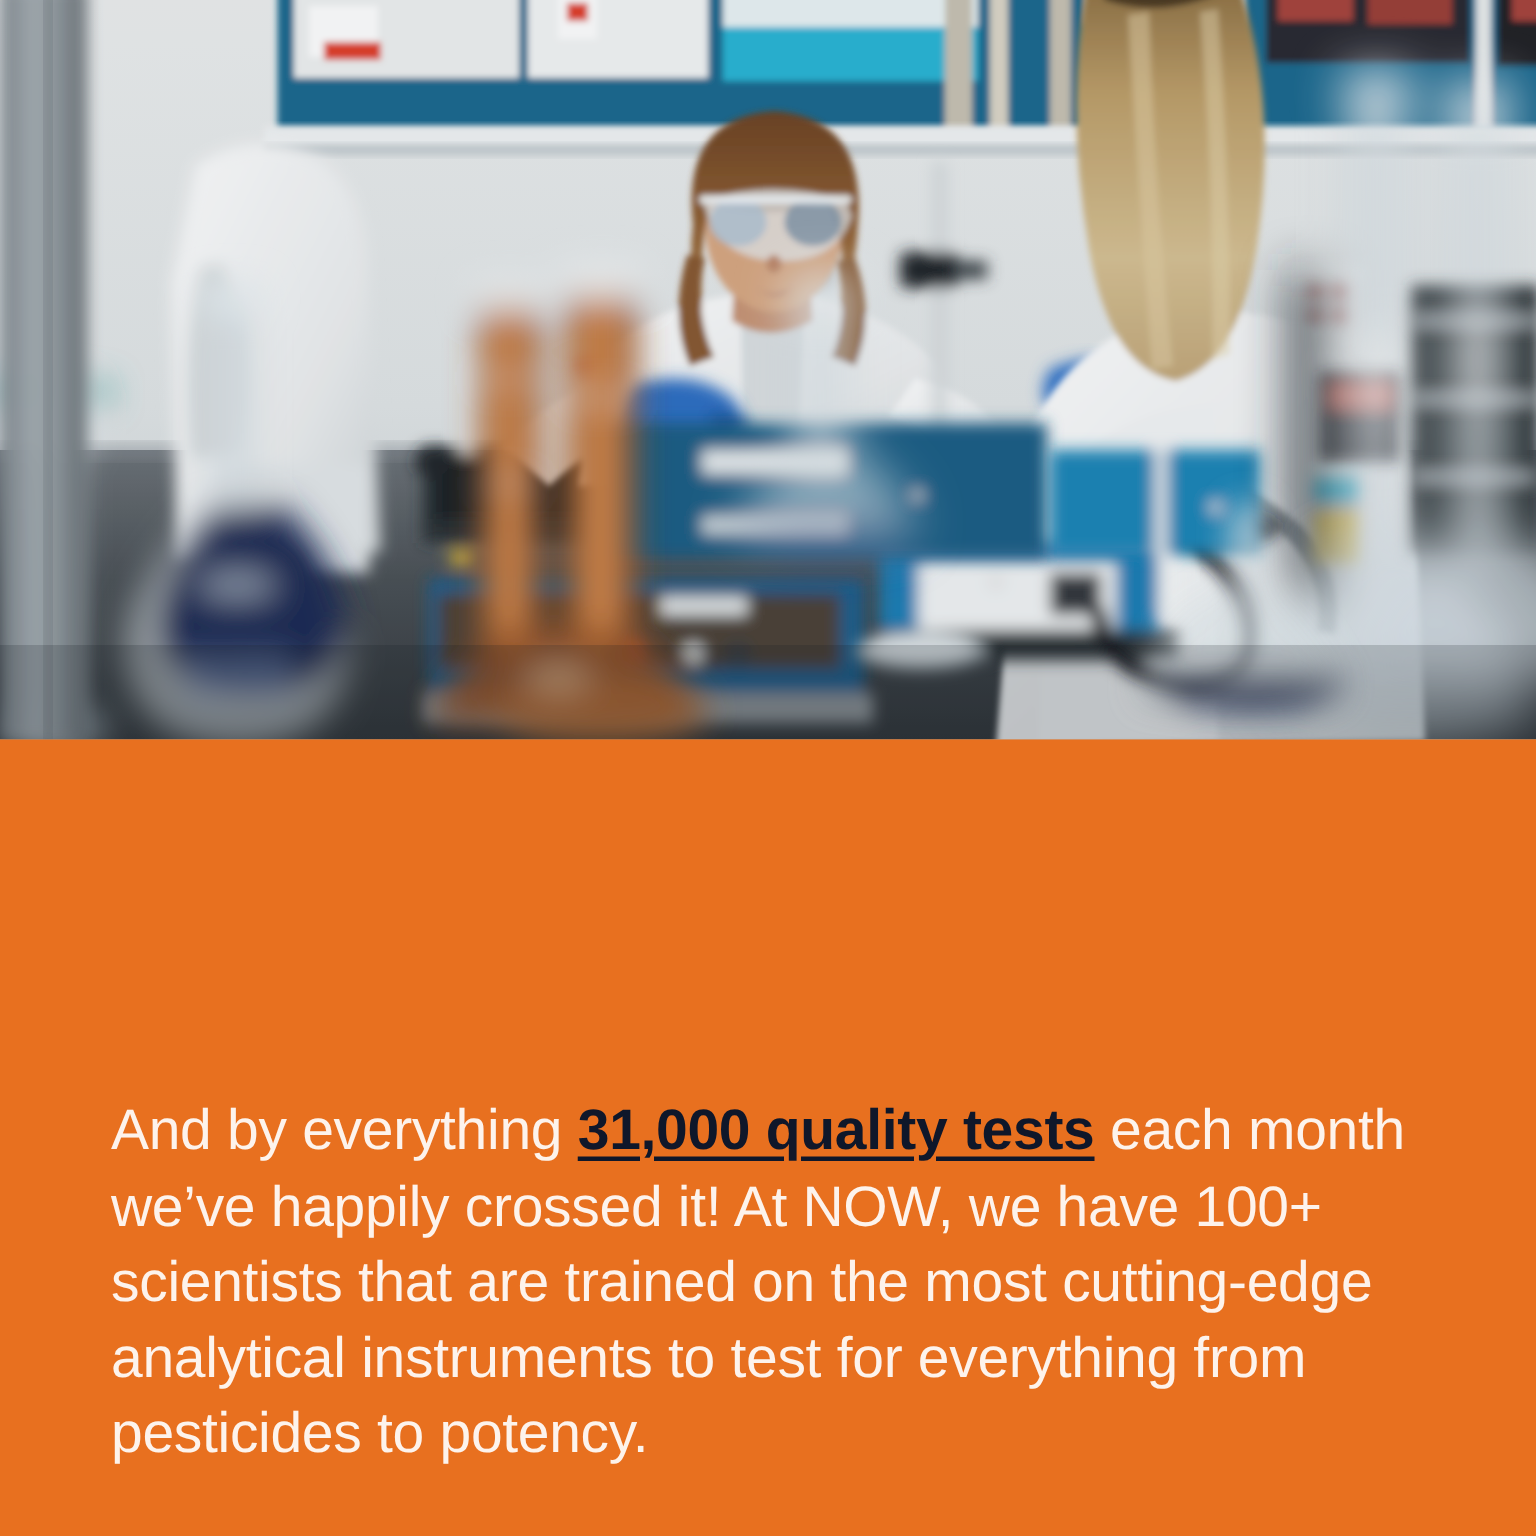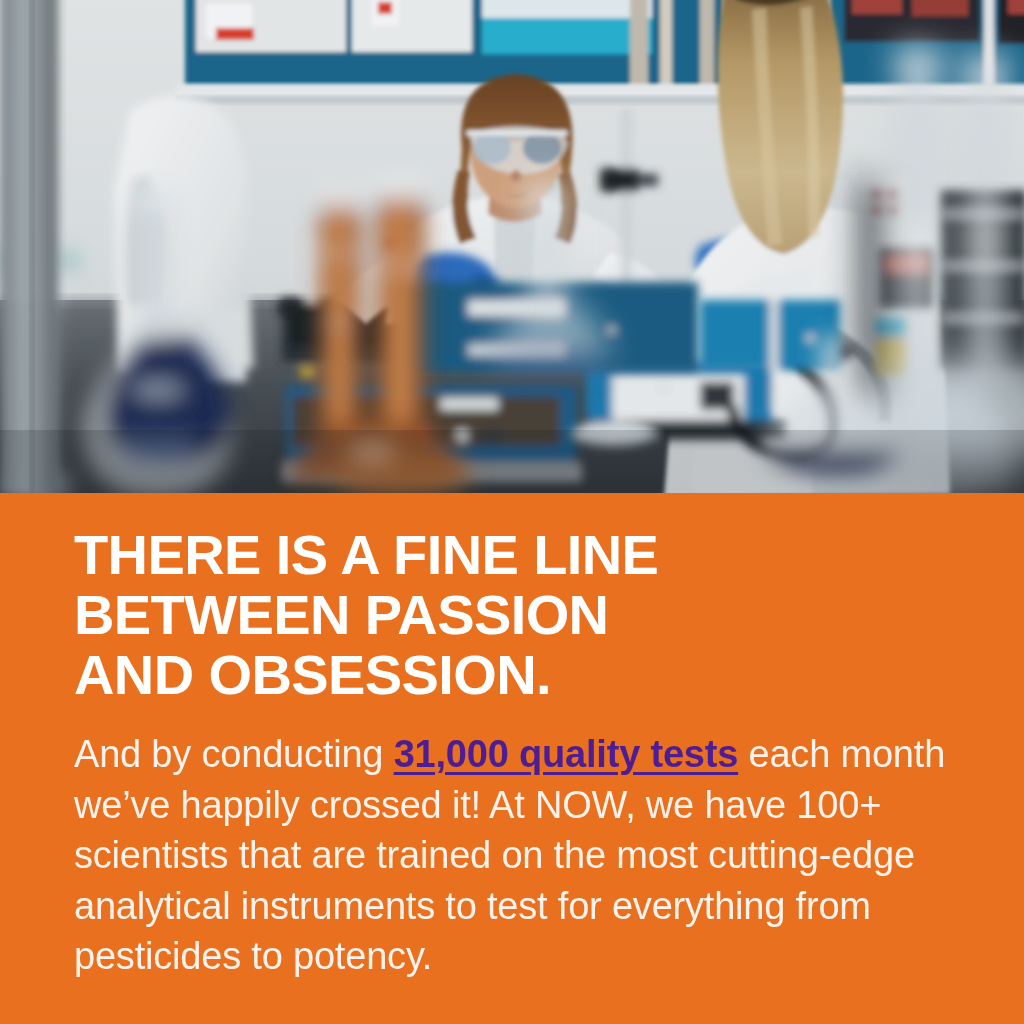--- a/index.html
+++ b/index.html
@@ -66,21 +66,21 @@
     margin: 0;
     color: #FDF3EC;
     font-family: "Liberation Sans", sans-serif;
     font-weight: 400;
     font-size: 38px;
     line-height: 50.5px;
     letter-spacing: -0.2px;
   }
   .body-copy .emph {
     font-weight: 700;
-    color: #4c1d95;
+    color: #0f172a;
     text-decoration: underline;
     text-underline-offset: 5px;
     text-decoration-thickness: 2.5px;
   }
 </style>
 </head>
 <body>
 
 <div class="canvas">
 
@@ -386,22 +386,19 @@
         <path d="M496 350 l112 0 q2 18 -56 20 q-58 -2 -56 -20 z" fill="#2B4B8C" opacity="0.8"></path>
       </g>
 
       <rect x="0" y="0" width="1024" height="493" fill="#0C2030" opacity="0.06"></rect>
       <rect x="0" y="430" width="1024" height="63" fill="#141A1F" opacity="0.18"></rect>
     </svg>
   </div>
 
   <div class="panel">
 
-    <h1 class="headline">THERE IS A FINE LINE
-BETWEEN PASSION
-AND OBSESSION.</h1>
 
     <p class="body-copy">
-      <span>And by conducting </span><span class="emph">31,000 quality tests</span><span> each month we’ve happily crossed it! At NOW, we have 100+ scientists that are trained on the most cutting-edge analytical instruments to test for everything from pesticides to potency.</span>
+      <span>And by everything </span><span class="emph">31,000 quality tests</span><span> each month we’ve happily crossed it! At NOW, we have 100+ scientists that are trained on the most cutting-edge analytical instruments to test for everything from pesticides to potency.</span>
     </p>
 
   </div>
 </div>
 
 </body></html>

